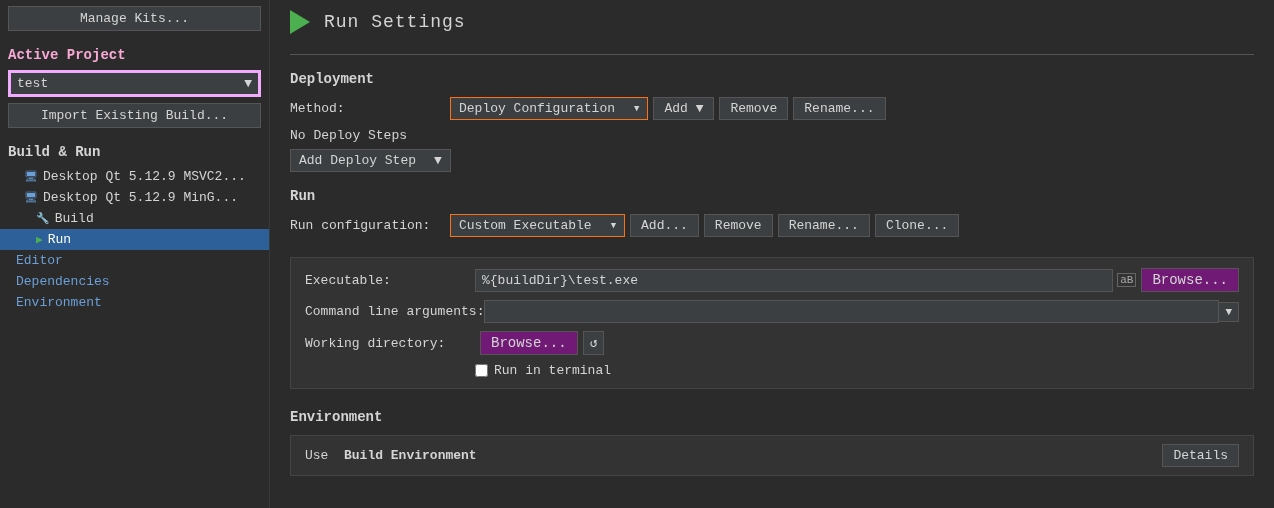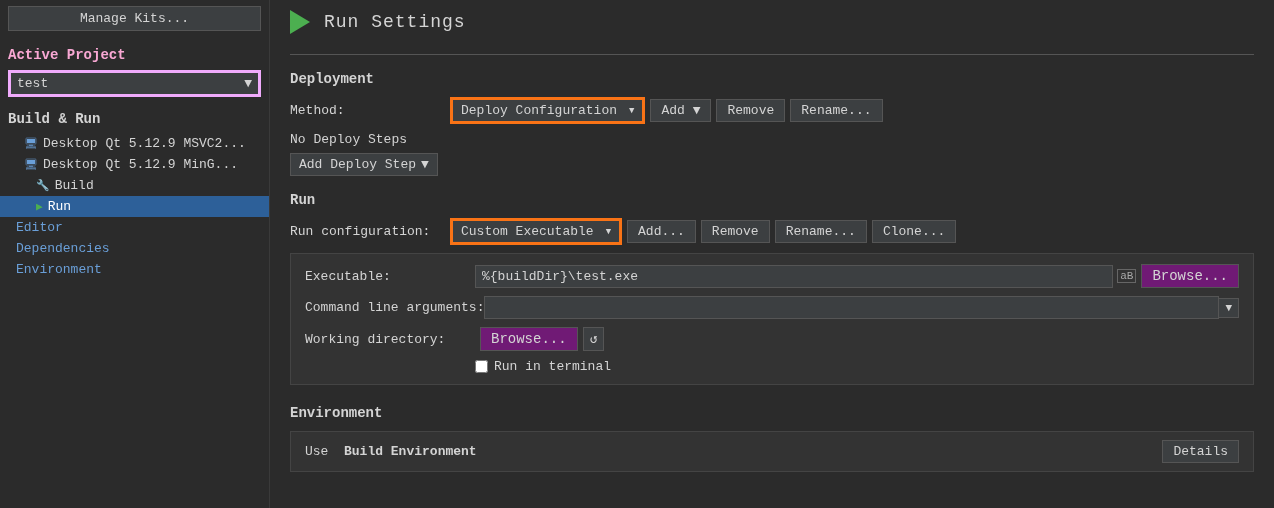--- a/index.html
+++ b/index.html
@@ -177,29 +177,29 @@
       margin-bottom: 8px;
     }
     .form-label {
       color: #d4d4d4;
       min-width: 160px;
       font-size: 13px;
     }
 
     .dropdown-btn {
       background: #3c3f41;
-      border: 3px solid #f97316;
+      border: 1px solid #f97316;
       color: #d4d4d4;
       padding: 3px 8px;
       font-family: 'Courier New', Courier, monospace;
       font-size: 13px;
       cursor: pointer;
       display: inline-flex;
       align-items: center;
-      gap: 12px;
+      gap: 19px;
     }
     .dropdown-btn .arrow { font-size: 9px; }
 
     .action-btn {
       background: #3c3f41;
       border: 1px solid #555;
       color: #d4d4d4;
       padding: 3px 10px;
       font-family: 'Courier New', Courier, monospace;
       font-size: 13px;
@@ -221,31 +221,31 @@
     .add-step-btn {
       background: #3c3f41;
       border: 1px solid #555;
       color: #d4d4d4;
       padding: 3px 8px;
       font-family: 'Courier New', Courier, monospace;
       font-size: 13px;
       cursor: pointer;
       display: inline-flex;
       align-items: center;
-      gap: 5px;
+      gap: 18px;
       margin-bottom: 16px;
     }
 
     .run-section { margin-bottom: 10px; }
 
     .config-panel {
       background: #333;
       border: 1px solid #444;
       padding: 10px 14px;
-      margin-top: 8px;
+      margin-top: 20px;
     }
 
     .config-row {
       display: flex;
       align-items: center;
       margin-bottom: 8px;
     }
     .config-label {
       color: #d4d4d4;
       min-width: 170px;
@@ -357,20 +357,21 @@
 
   <div class="sidebar-section-title">Active Project</div>
 
   <div class="active-project-dropdown">
     <select>
       <option>test</option>
     </select>
     <span>▼</span>
   </div>
 
+  <button class="import-btn">Import Existing Build...</button>
 
   <div class="build-run-title">Build &amp; Run</div>
 
   <div class="tree-item indent1">
     <span class="icon monitor-icon">🖥</span>
     <span>Desktop Qt 5.12.9 MSVC2...</span>
   </div>
   <div class="tree-item indent1">
     <span class="icon monitor-icon">🖥</span>
     <span>Desktop Qt 5.12.9 MinG...</span>

